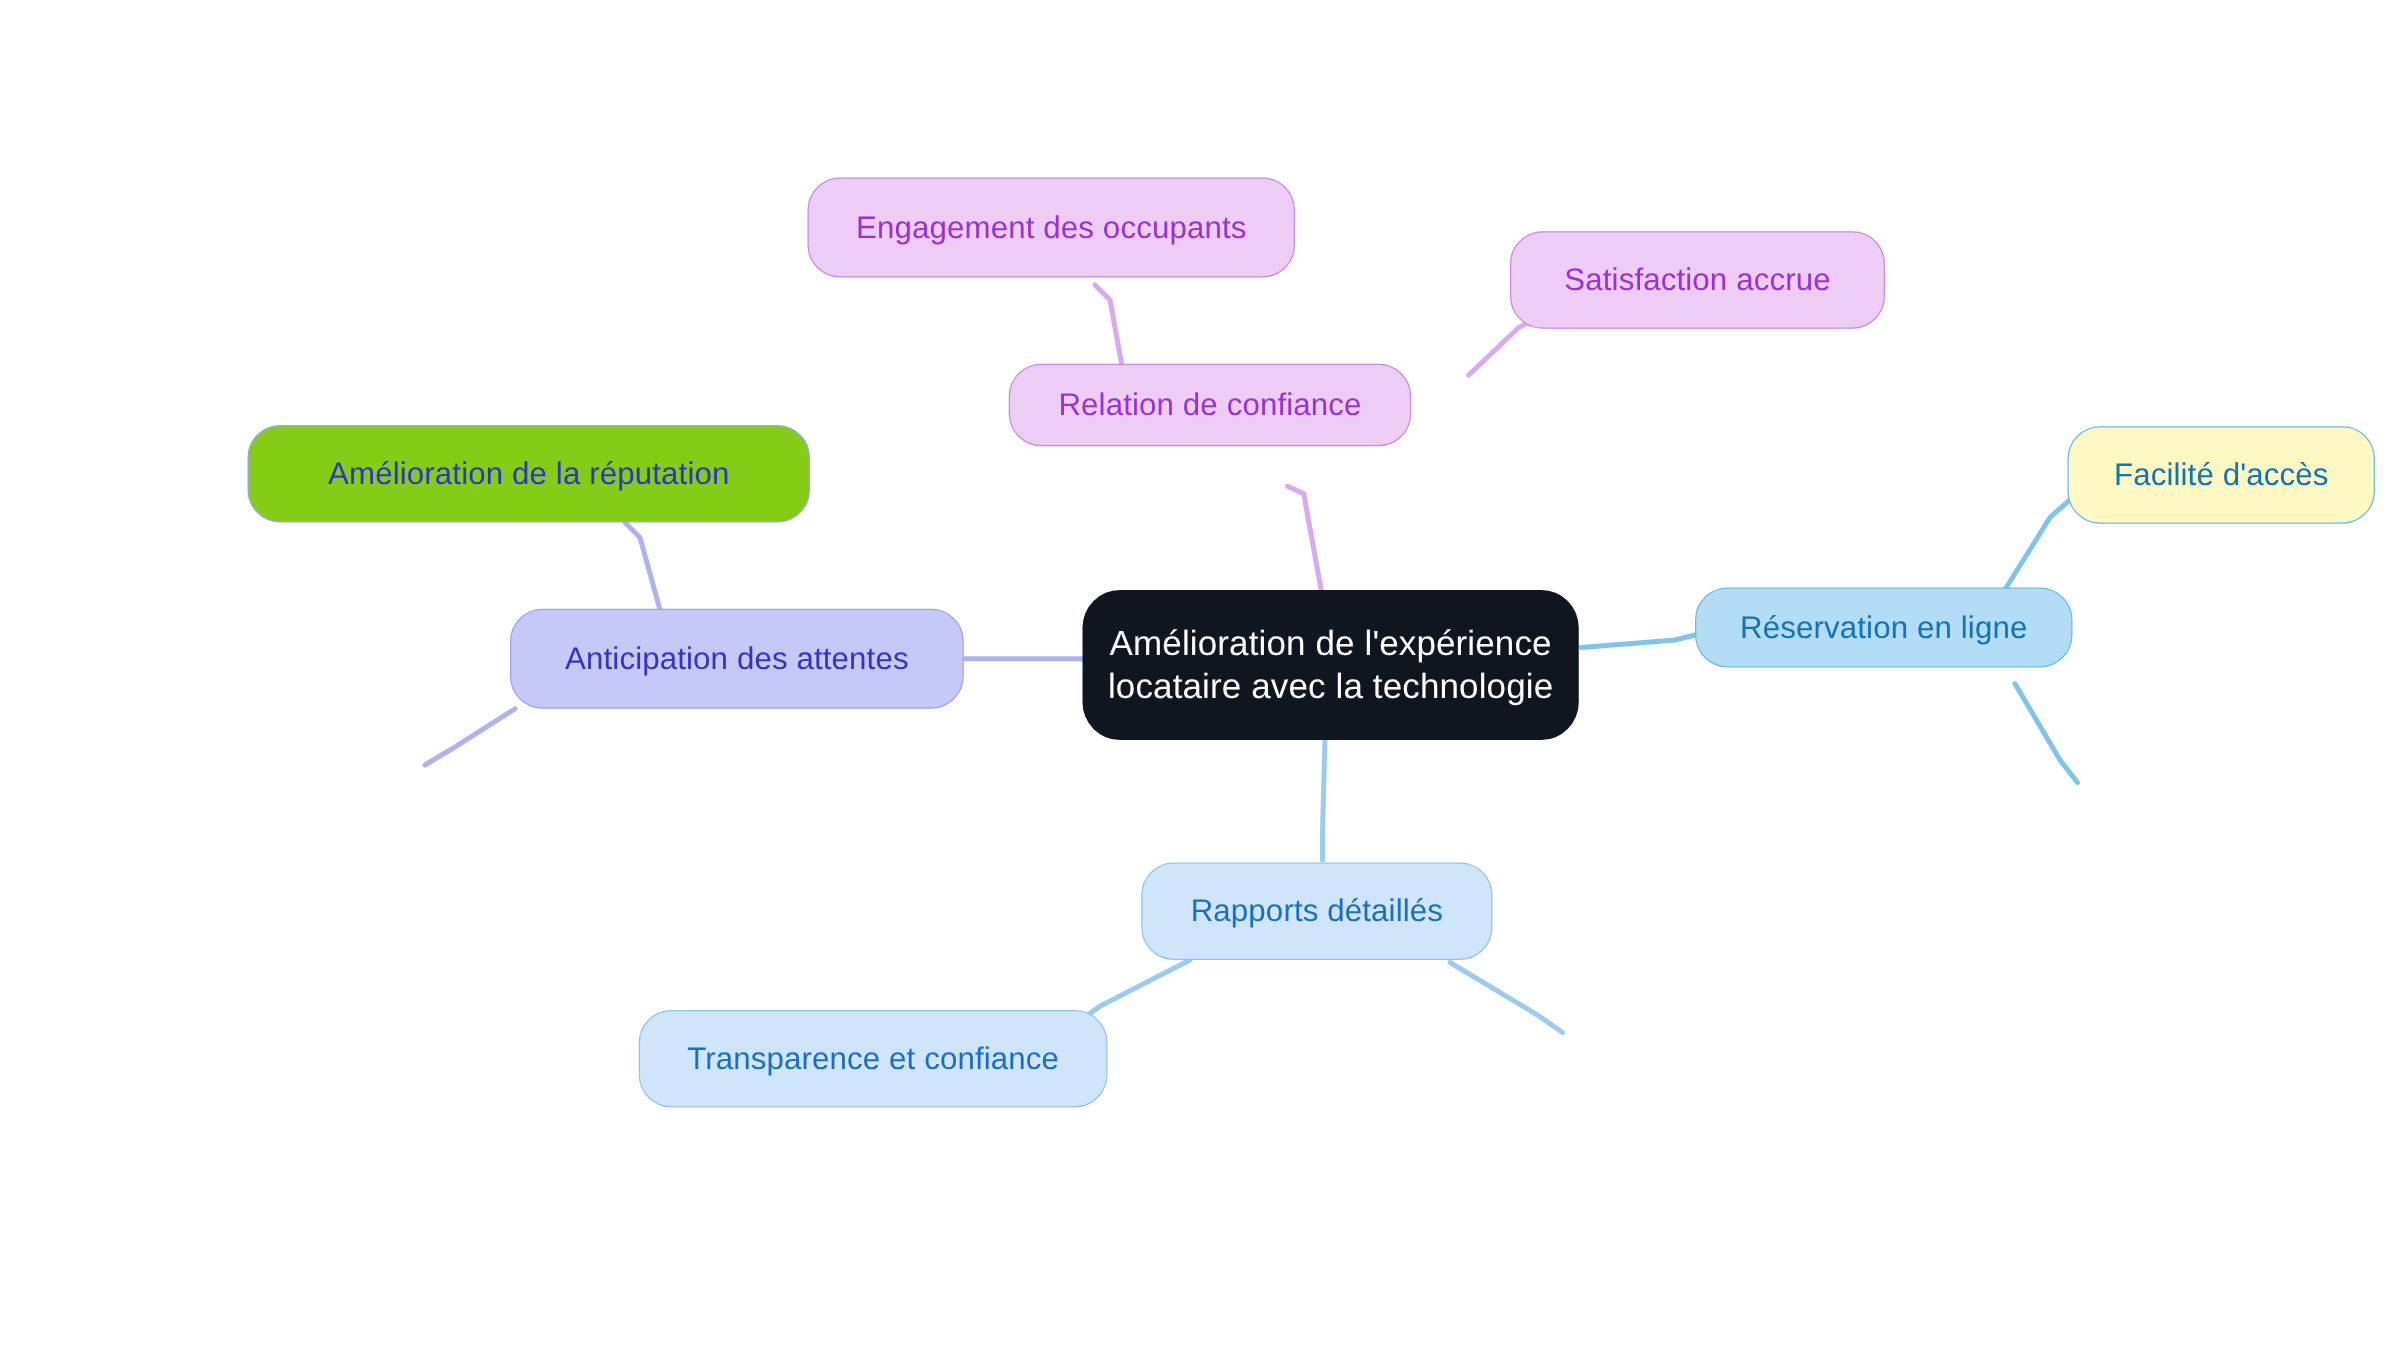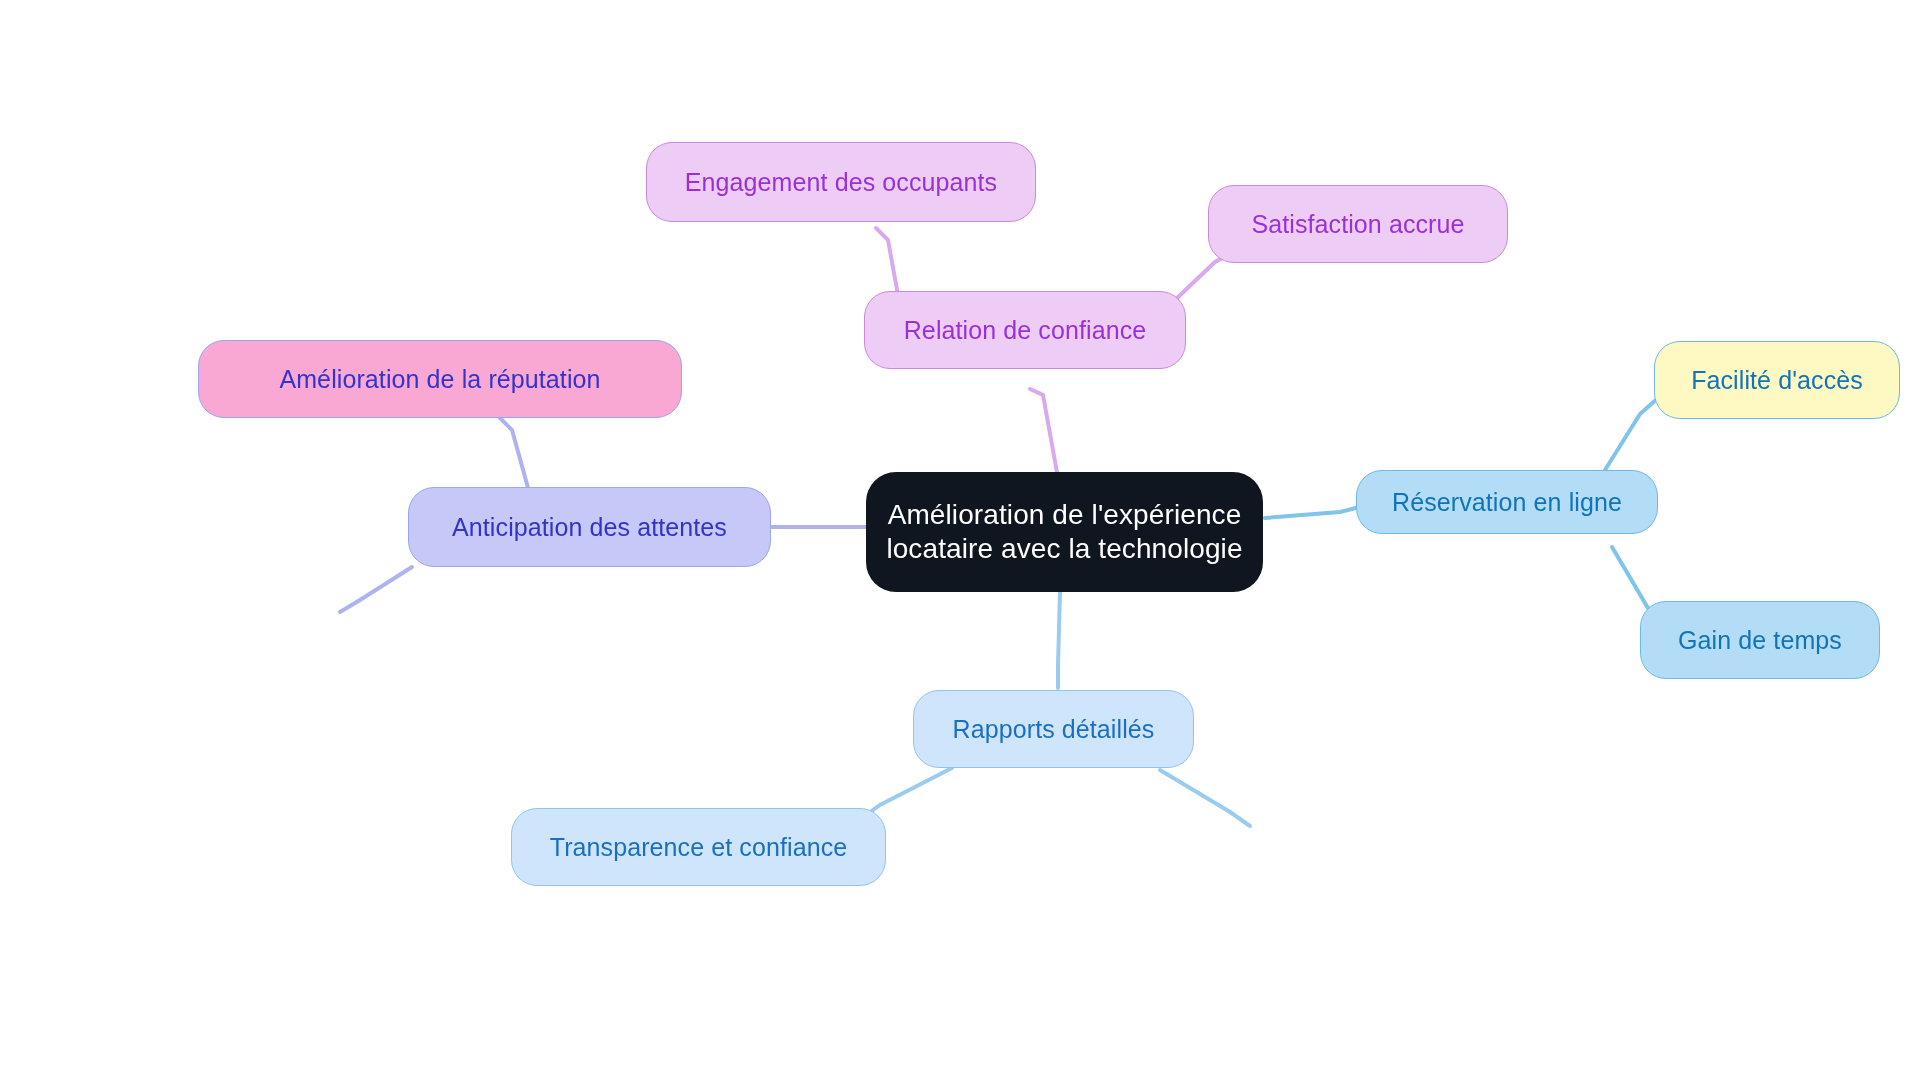--- a/index.html
+++ b/index.html
@@ -82,35 +82,34 @@
     <path d="M 1060 592 L 1058 665 L 1058 688" fill="none" stroke="#9ccbf0" stroke-width="4" stroke-linecap="round"></path>
 
     <path d="M 952 768 L 880 805 L 862 818" fill="none" stroke="#9ccbf0" stroke-width="4" stroke-linecap="round"></path>
 
     <path d="M 1160 770 L 1230 812 L 1250 826" fill="none" stroke="#9ccbf0" stroke-width="4" stroke-linecap="round"></path>
   </svg>
 
   <div class="node node-root" style="left:866px; top:472px; width:397px; height:120px;">Amélioration de l'expérience
 locataire avec la technologie</div>
 
-  <div class="node node-branch" style="left:864px; top:291px; width:322px; height:78px; background:#edcdf5; border-color:#c98ae0; color:#9b30d9;">Relation de confiance</div>
+  <div class="node node-branch" style="left:807px; top:291px; width:322px; height:66px; background:#edcdf5; border-color:#c98ae0; color:#9b30d9;">Relation de confiance</div>
 
   <div class="node node-leaf" style="left:1208px; top:185px; width:300px; height:78px; background:#edcdf5; border-color:#c98ae0; color:#9b30d9;">Satisfaction accrue</div>
 
   <div class="node node-leaf" style="left:646px; top:142px; width:390px; height:80px; background:#edcdf5; border-color:#c98ae0; color:#9b30d9;">Engagement des occupants</div>
 
   <div class="node node-branch" style="left:408px; top:487px; width:363px; height:80px; background:#c6c9f7; border-color:#9ea4ee; color:#3333cc;">Anticipation des attentes</div>
 
-  <div class="node node-leaf" style="left:198px; top:340px; width:484px; height:78px; background:#f9a8d4; border-color:#9ea4ee; color:#3333cc;">Amélioration de la réputation</div>
+  <div class="node node-leaf" style="left:198px; top:340px; width:450px; height:78px; background:#84cc16; border-color:#9ea4ee; color:#3333cc;">Amélioration de la réputation</div>
 
 
   <div class="node node-branch" style="left:1356px; top:470px; width:302px; height:64px; background:#b3ddf7; border-color:#6fb8e8; color:#1173b8;">Réservation en ligne</div>
 
   <div class="node node-leaf" style="left:1654px; top:341px; width:246px; height:78px; background:#fef9c3; border-color:#6fb8e8; color:#1173b8;">Facilité d'accès</div>
 
-  <div class="node node-leaf" style="left:1640px; top:601px; width:240px; height:78px; background:#b3ddf7; border-color:#6fb8e8; color:#1173b8;">Gain de temps</div>
 
   <div class="node node-branch" style="left:913px; top:690px; width:281px; height:78px; background:#cfe5fb; border-color:#93c4ef; color:#1a6fc4;">Rapports détaillés</div>
 
   <div class="node node-leaf" style="left:511px; top:808px; width:375px; height:78px; background:#cfe5fb; border-color:#93c4ef; color:#1a6fc4;text-align:center;">Transparence et confiance</div>
 
 
 </div>
 
 </body></html>

